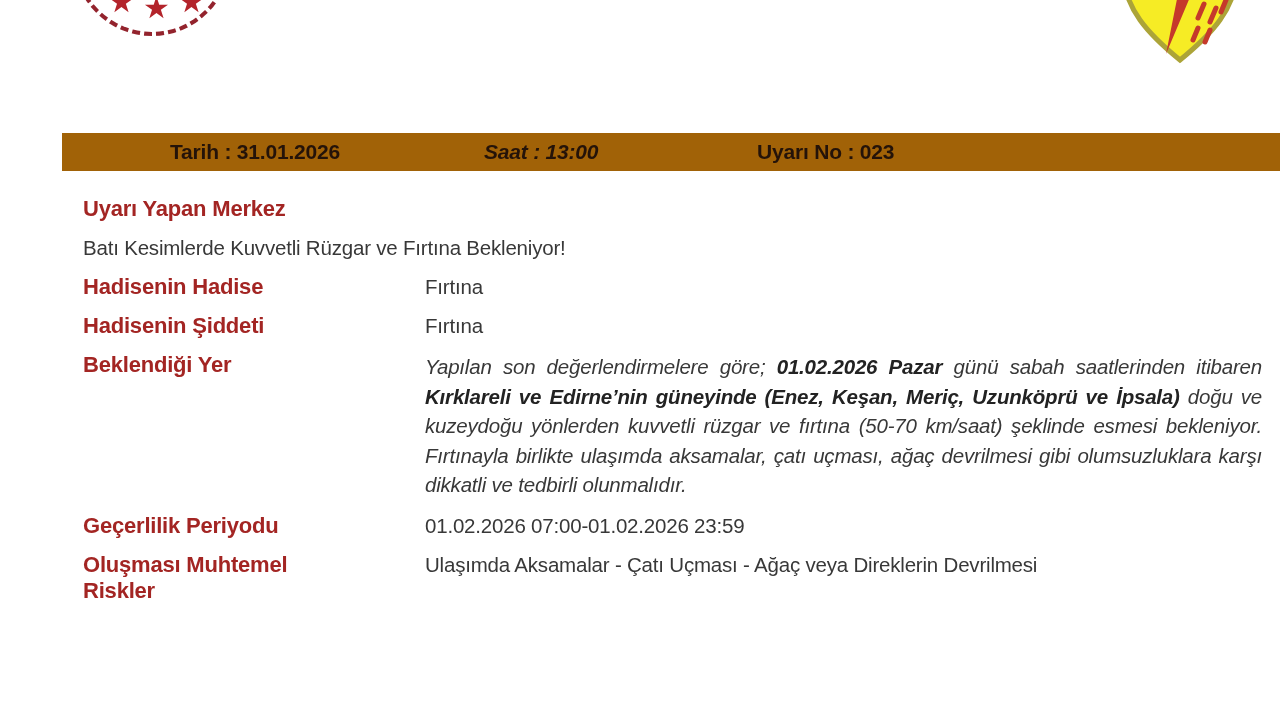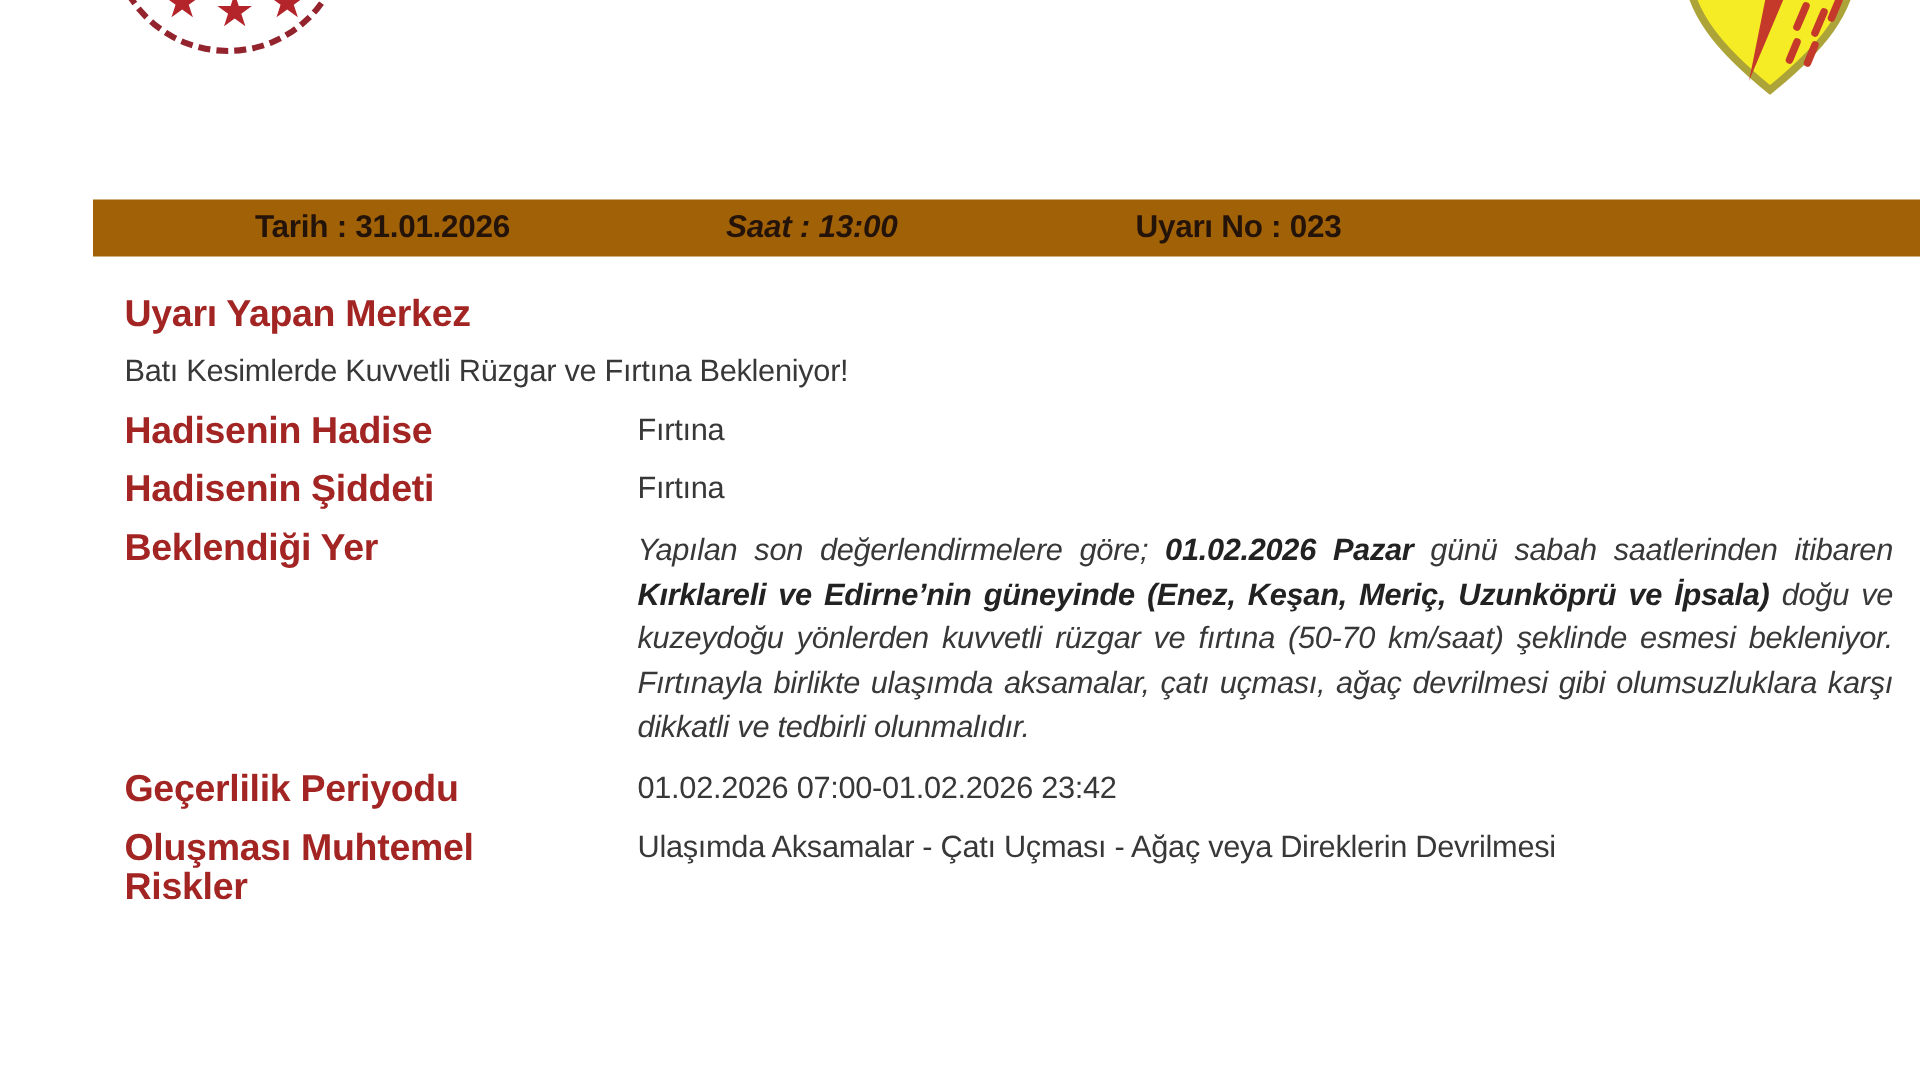--- a/index.html
+++ b/index.html
@@ -73,21 +73,21 @@
     display: flex;
     align-items: flex-start;
     margin-bottom: 13px;
   }
   .field-label {
     flex: 0 0 342px;
     width: 342px;
     box-sizing: border-box;
     padding-right: 82px;
     font-weight: bold;
-    font-size: 25px;
+    font-size: 22px;
     line-height: 26px;
     letter-spacing: -0.2px;
     color: #A32523;
   }
   .field-value {
     flex: 1 1 auto;
     font-size: 20.5px;
     line-height: 26px;
     letter-spacing: -0.2px;
     color: #383838;
@@ -158,21 +158,21 @@
       <div class="field-value">Fırtına</div>
     </div>
 
     <div class="field-row">
       <div class="field-label">Beklendiği Yer</div>
       <div class="field-value paragraph"><span>Yapılan son değerlendirmelere göre; </span><span class="seg-bold">01.02.2026 Pazar</span><span> günü sabah saatlerinden itibaren </span><span class="seg-bold">Kırklareli ve Edirne’nin güneyinde (Enez, Keşan, Meriç, Uzunköprü ve İpsala)</span><span> doğu ve kuzeydoğu yönlerden kuvvetli rüzgar ve fırtına (50-70 km/saat) şeklinde esmesi bekleniyor. Fırtınayla birlikte ulaşımda aksamalar, çatı uçması, ağaç devrilmesi gibi olumsuzluklara karşı dikkatli ve tedbirli olunmalıdır.</span></div>
     </div>
 
     <div class="field-row">
       <div class="field-label">Geçerlilik Periyodu</div>
-      <div class="field-value">01.02.2026 07:00-01.02.2026 23:42</div>
+      <div class="field-value">01.02.2026 07:00-01.02.2026 23:59</div>
     </div>
 
     <div class="field-row">
       <div class="field-label">Oluşması Muhtemel Riskler</div>
       <div class="field-value">Ulaşımda Aksamalar - Çatı Uçması - Ağaç veya Direklerin Devrilmesi</div>
     </div>
 
   </div>
 </div>
 

